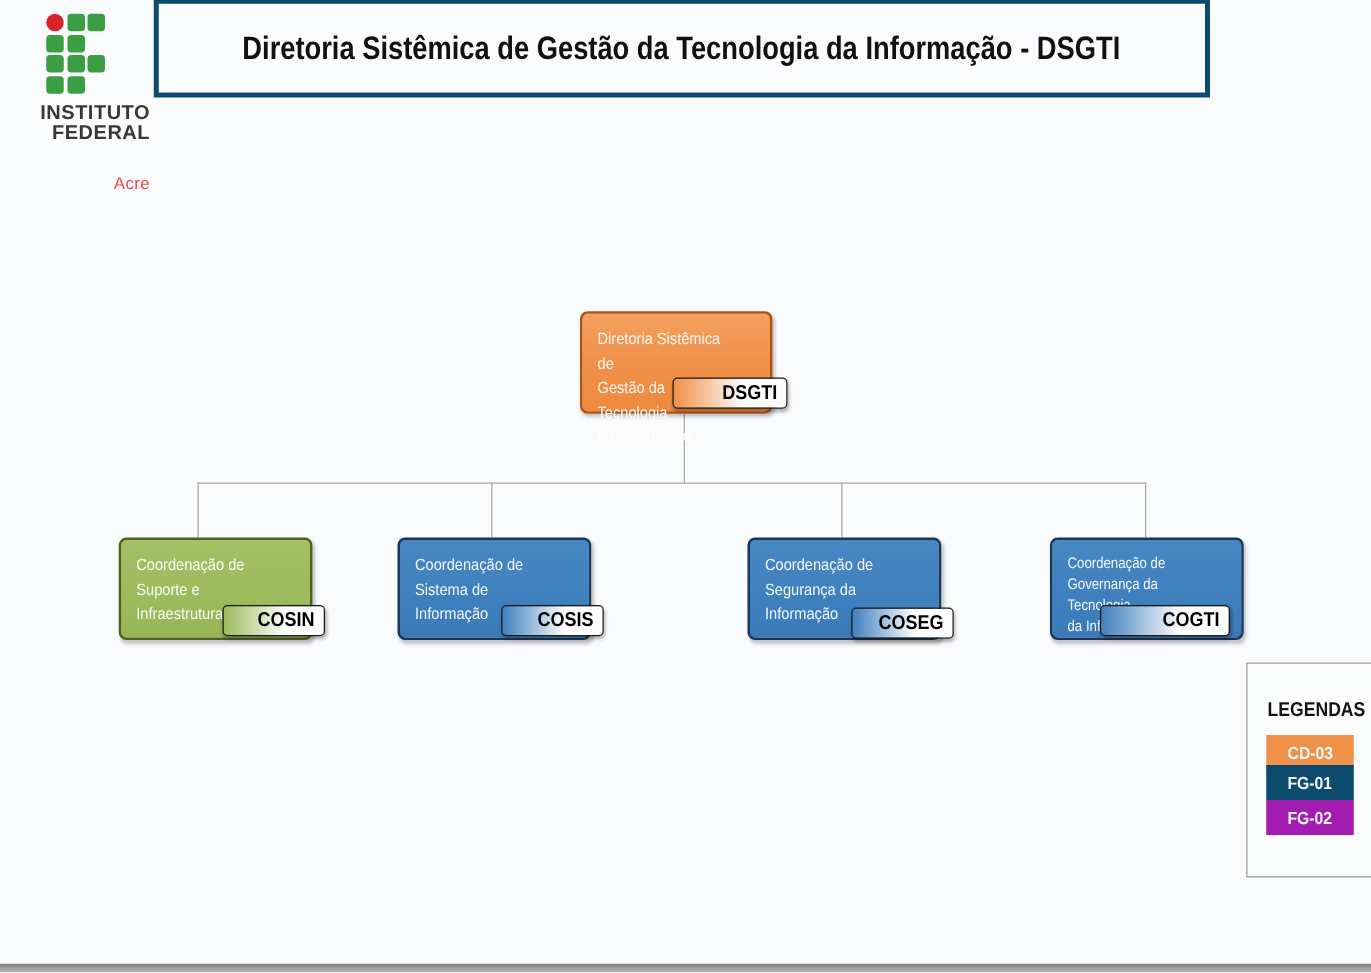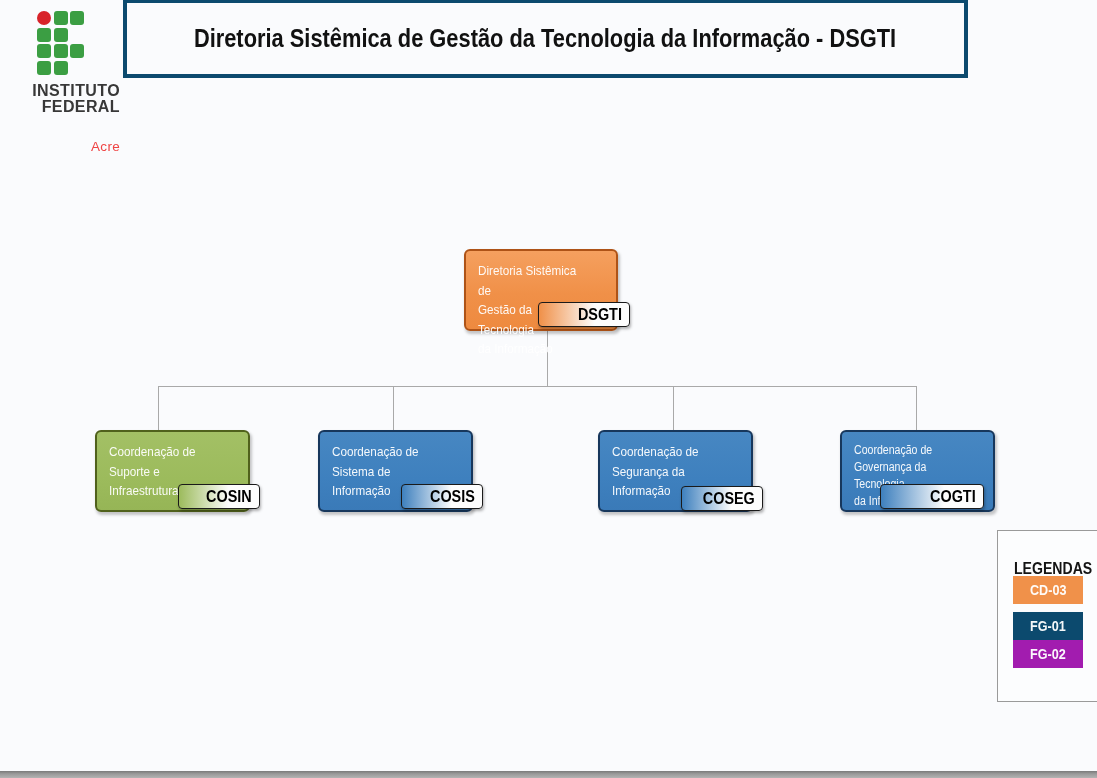--- a/index.html
+++ b/index.html
@@ -52,21 +52,21 @@
 
   
   .legend { position:absolute; left:997px; top:530px; width:158px; height:172px;
             background:#fcfdfe; border:1px solid #9a9a9a; box-sizing:border-box; }
   .legend-title { position:absolute; left:16px; top:29px; font-size:16px; font-weight:600; color:#141414; }
   .legend-title span { display:inline-block; transform:scaleX(.88); transform-origin:0 50%; }
   .swatch { position:absolute; left:15px; width:70px; height:28px;
             display:flex; align-items:center; justify-content:center;
             color:rgba(255,255,255,.96); font-size:14px; font-weight:600; }
   .swatch span { display:inline-block; transform:scaleX(.9); }
-  .sw-0 { top:45px;  background:#f0914a; }
+  .sw-0 { top:57px;  background:#f0914a; }
   .sw-1 { top:81px;  background:#0c4a6e; }
   .sw-2 { top:109px; background:#a21caf; }
 
   
   .hscroll { position:absolute; left:0; top:771px; width:1097px; height:7px;
              background:linear-gradient(180deg,#7a7a7a 0%,#999 40%,#b3b3b3 100%); }
 </style>
 </head>
 <body>
 

